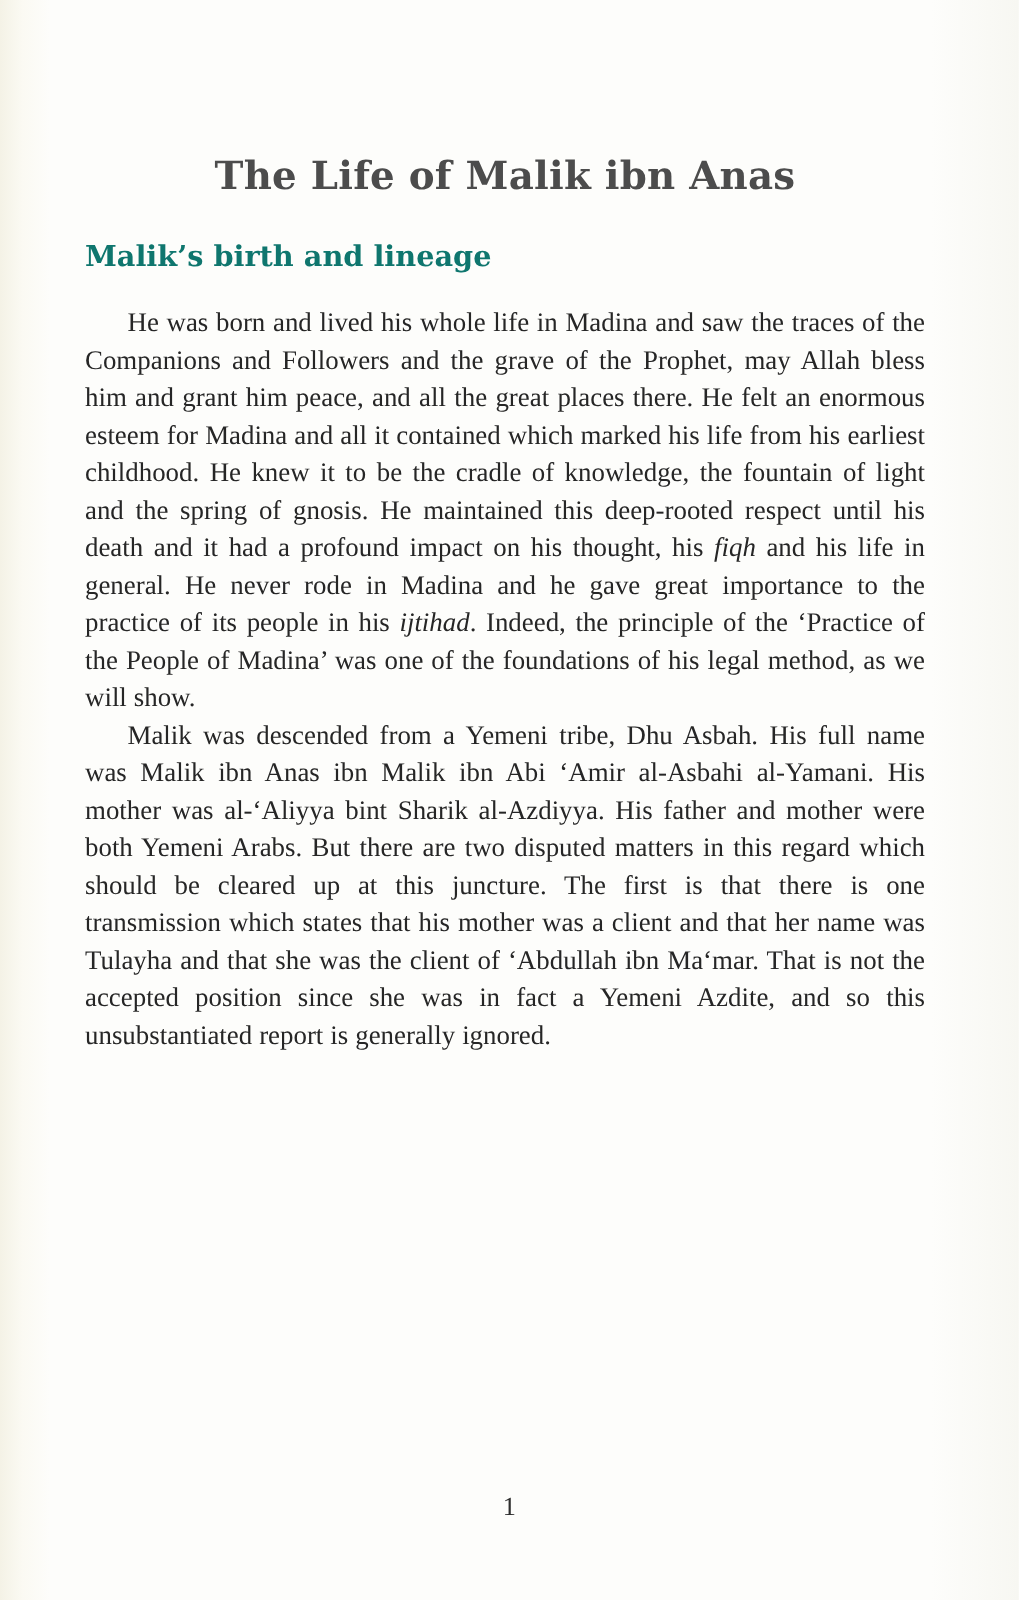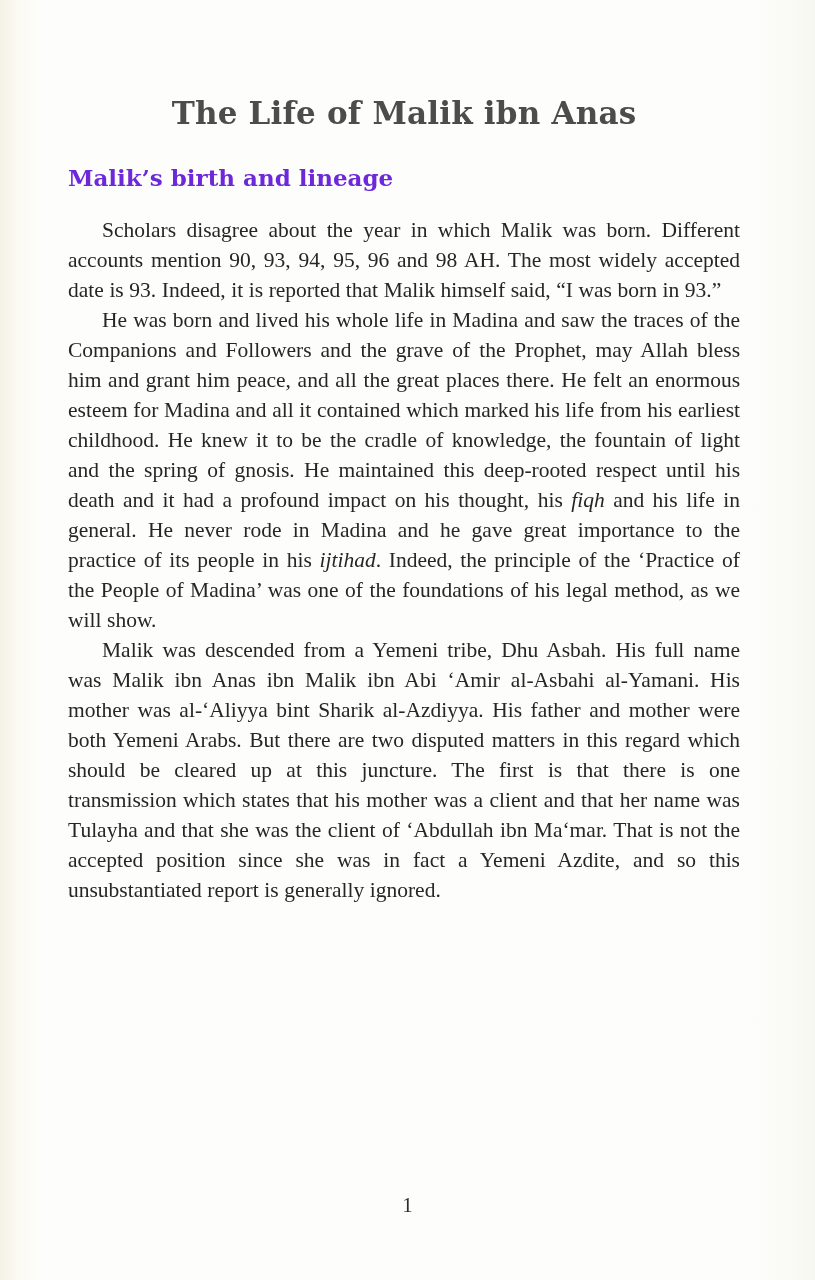--- a/index.html
+++ b/index.html
@@ -47,21 +47,21 @@
   .content {
     position: absolute;
     left: 68px;
     top: 0;
     width: 672px;
   }
 
   
   .doc-title {
     margin: 0;
-    padding-top: 91px;
+    padding-top: 119px;
     text-align: center;
     font-family: "DejaVu Serif", "Liberation Serif", serif;
     font-weight: bold;
     font-size: 31px;
     line-height: 44px;
     color: #4c4c4c;
     letter-spacing: 0.2px;
   }
   .doc-title .title-line-2 {
     display: block;
@@ -70,21 +70,21 @@
 
   
   .section-heading {
     margin: 0;
     padding-top: 28px;
     text-align: left;
     font-family: "DejaVu Serif", "Liberation Serif", serif;
     font-weight: bold;
     font-size: 23px;
     line-height: 30px;
-    color: #6d28d9;
+    color: #0f766e;
   }
 
   
   .body-copy {
     padding-top: 22px;
   }
 
   .body-paragraph {
     margin: 0;
     text-align: justify;
@@ -120,21 +120,20 @@
 <div class="page">
   <div class="content">
 
     <h1 class="doc-title">
       <span class="title-line-1">The Life of Malik ibn Anas</span>
     </h1>
 
     <h2 class="section-heading">Malik’s birth and lineage</h2>
 
     <div class="body-copy">
-      <p class="body-paragraph" style="color: rgb(38, 38, 38);">Scholars disagree about the year in which Malik was born. Different accounts mention 90, 93, 94, 95, 96 and 98 AH. The most widely accepted date is 93. Indeed, it is reported that Malik himself said, “I was born in 93.”</p>
       <p class="body-paragraph" style="color: rgb(38, 38, 38);">He was born and lived his whole life in Madina and saw the traces of the Companions and Followers and the grave of the Prophet, may Allah bless him and grant him peace, and all the great places there. He felt an enormous esteem for Madina and all it contained which marked his life from his earliest childhood. He knew it to be the cradle of knowledge, the fountain of light and the spring of gnosis. He maintained this deep-rooted respect until his death and it had a profound impact on his thought, his <em>fiqh</em> and his life in general. He never rode in Madina and he gave great importance to the practice of its people in his <em>ijtihad</em>. Indeed, the principle of the ‘Practice of the People of Madina’ was one of the foundations of his legal method, as we will show.</p>
       <p class="body-paragraph" style="color: rgb(38, 38, 38);">Malik was descended from a Yemeni tribe, Dhu Asbah. His full name was Malik ibn Anas ibn Malik ibn Abi ʻAmir al-Asbahi al-Yamani. His mother was al-ʻAliyya bint Sharik al-Azdiyya. His father and mother were both Yemeni Arabs. But there are two disputed matters in this regard which should be cleared up at this juncture. The first is that there is one transmission which states that his mother was a client and that her name was Tulayha and that she was the client of ʻAbdullah ibn Maʻmar. That is not the accepted position since she was in fact a Yemeni Azdite, and so this unsubstantiated report is generally ignored.</p>
     </div>
 
   </div>
 
   <div class="page-number">1</div>
 </div>
 
 </body></html>

